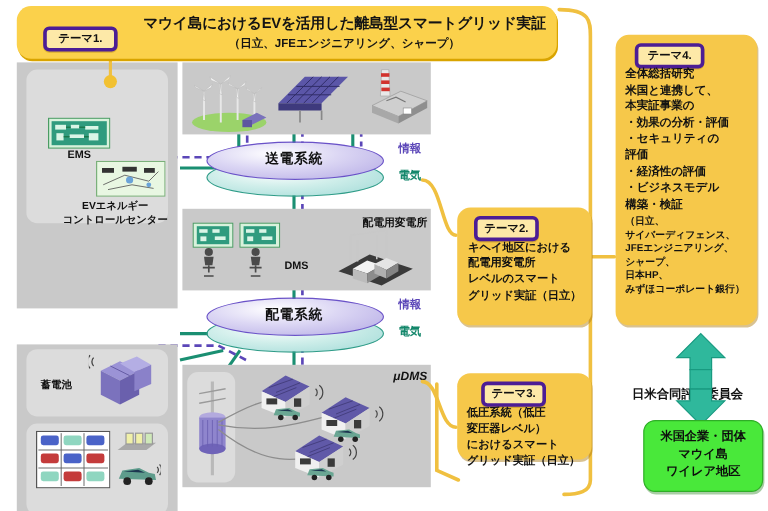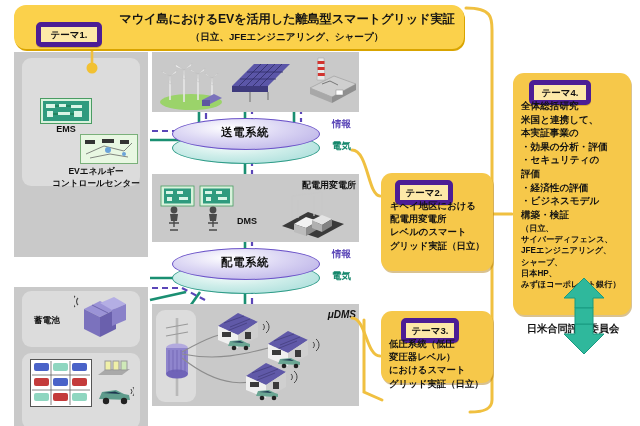--- a/index.html
+++ b/index.html
@@ -24,21 +24,21 @@
     font-size:12.3px;font-weight:bold;letter-spacing:-0.2px;
     color:#141414;text-align:center;line-height:15px;
   }
   .title-sub{
     left:84px;top:25px;width:378px;
     font-size:9.6px;font-weight:bold;color:#141414;
     text-align:center;line-height:13px;
   }
   
   .pill{
-    background:#fde9a8;border:5px solid #4c1d95;border-radius:5px;
+    background:#fde9a8;border:3px solid #4c1d95;border-radius:5px;
     font-size:9.5px;font-weight:bold;color:#111;
     text-align:center;line-height:15px;height:15px;
     box-shadow:0 1px 0 rgba(150,110,10,.35);
   }
   .pill-1{left:22px;top:17px;width:56px;}
 
   
   .stage{left:14px;top:52px;width:345px;height:354px;}
   .gray-panel{background:#c9c9c9;}
   .inner-card{background:#dcdcdc;border-radius:9px;}
@@ -99,21 +99,21 @@
     font-size:9.4px;font-weight:bold;color:#121212;line-height:13.2px;
   }
   .card-t2{left:381px;top:173px;width:112px;height:98px;}
   .pill-2{left:14px;top:7px;width:48px;}
   .body-t2{left:9px;top:26px;width:100px;}
 
   .card-t3{left:381px;top:311px;width:112px;height:72px;}
   .pill-3{left:20px;top:7px;width:48px;}
   .body-t3{left:8px;top:26px;width:102px;}
 
-  .card-t4{left:513px;top:29px;width:118px;height:242px;margin-top:44px;}
+  .card-t4{left:513px;top:29px;width:118px;height:242px;}
   .pill-4{left:16px;top:7px;width:52px;}
   .body-t4{left:8px;top:26px;width:106px;font-size:9.6px;line-height:13.6px;}
   .corp-t4{left:8px;top:150px;width:108px;font-size:8.2px;line-height:11.2px;font-weight:bold;color:#121212;}
 
   
   .committee{
     left:512px;top:322px;width:122px;
     text-align:center;font-size:10.3px;font-weight:bold;color:#111;
   }
   .us-box{
@@ -569,14 +569,19 @@
 
   <svg class="abs" style="left:556px;top:276px;z-index:5" width="60" height="80">
     <g fill="#2fb89c" stroke="#189a80" stroke-width="1">
       <polygon points="28,2 48,22 37,22 37,32 19,32 19,22 8,22"></polygon>
       <polygon points="28,78 48,58 37,58 37,48 19,48 19,58 8,58"></polygon>
       <rect x="19" y="32" width="18" height="16"></rect>
     </g>
   </svg>
   <div class="abs committee">日米合同評価委員会</div>
 
+  <div class="abs us-box cards-wrap">
+    <div class="abs us-text" style="white-space:pre-line">米国企業・団体
+マウイ島
+ワイレア地区</div>
+  </div>
 
 </div>
 
 </body></html>

